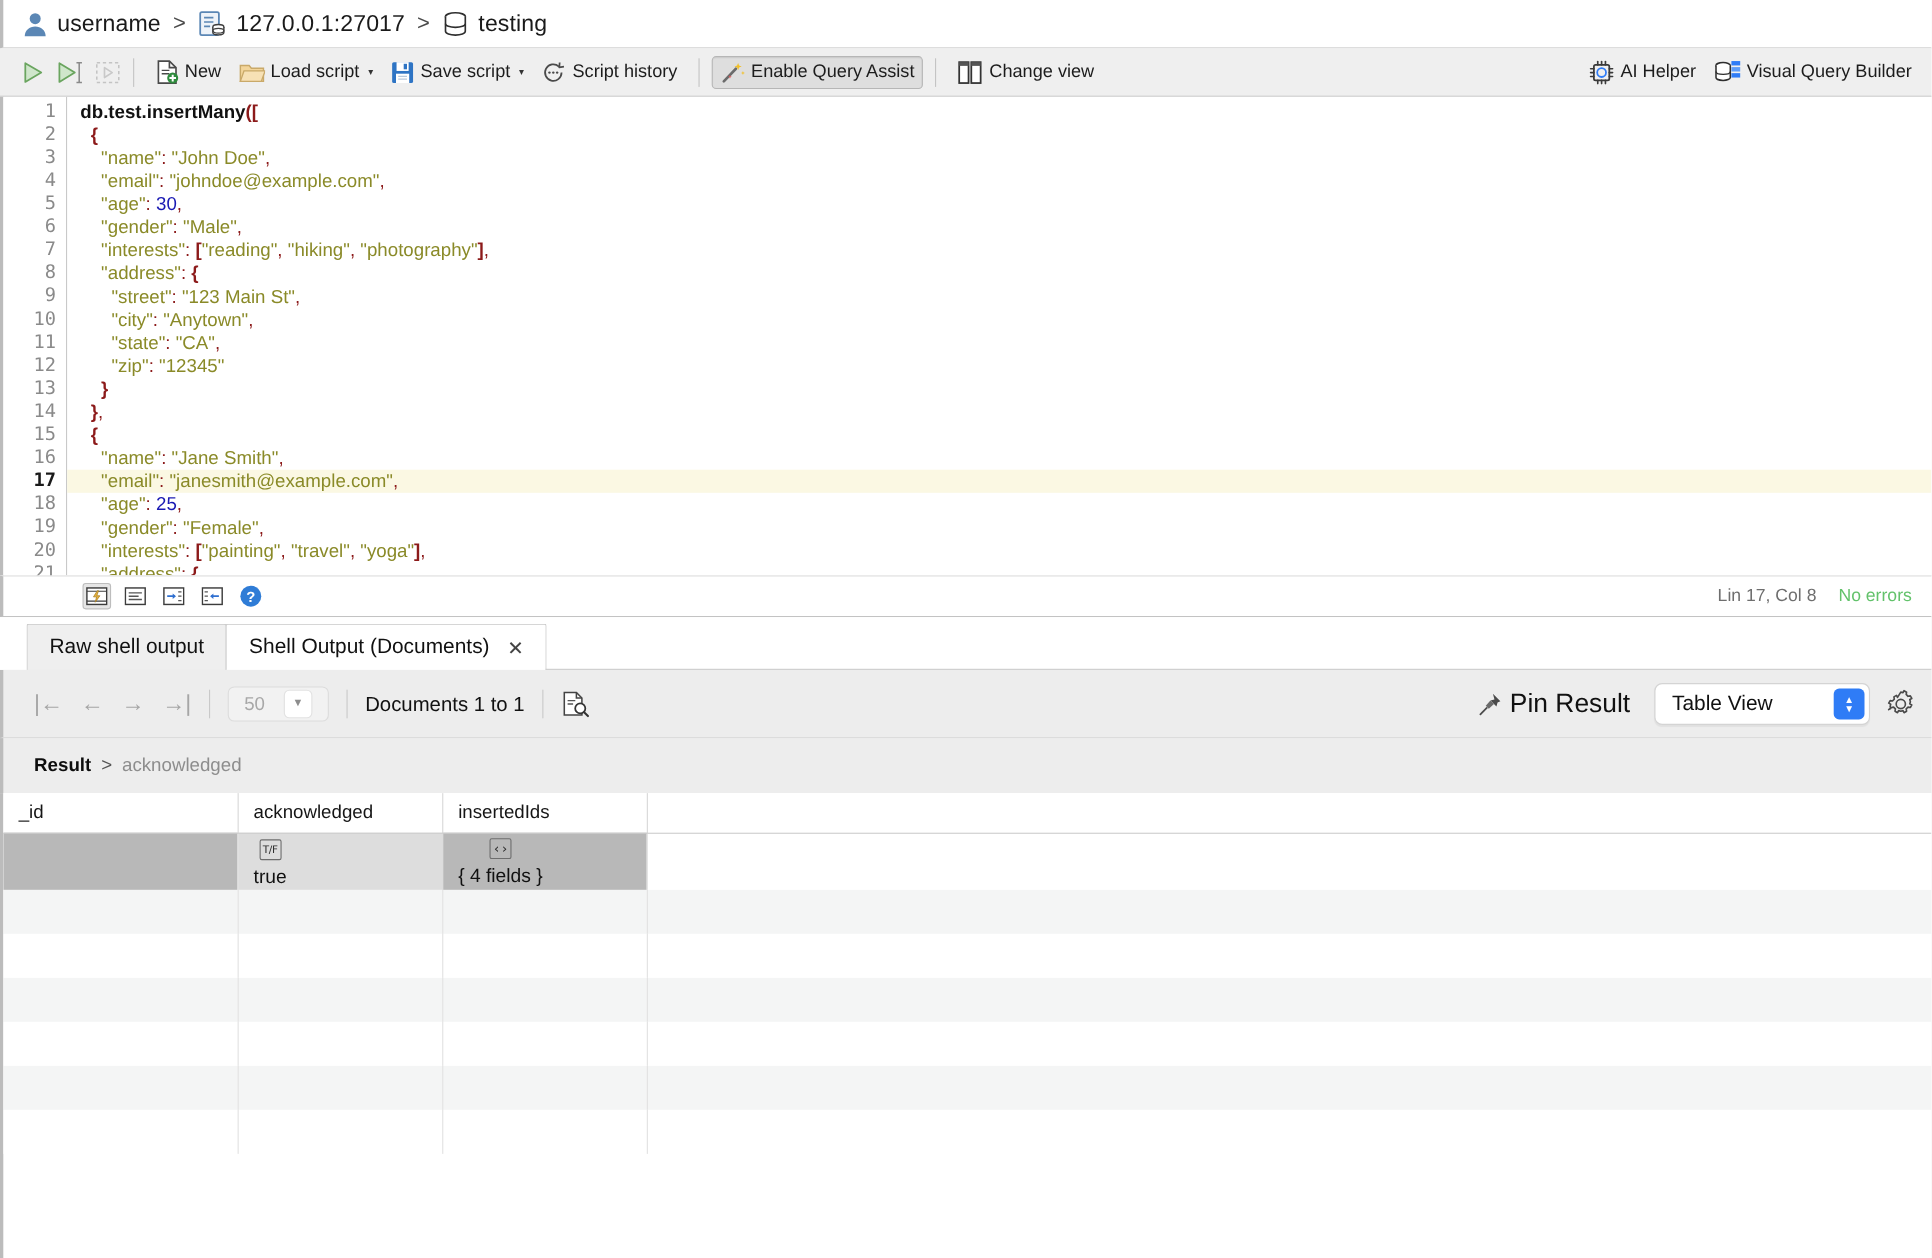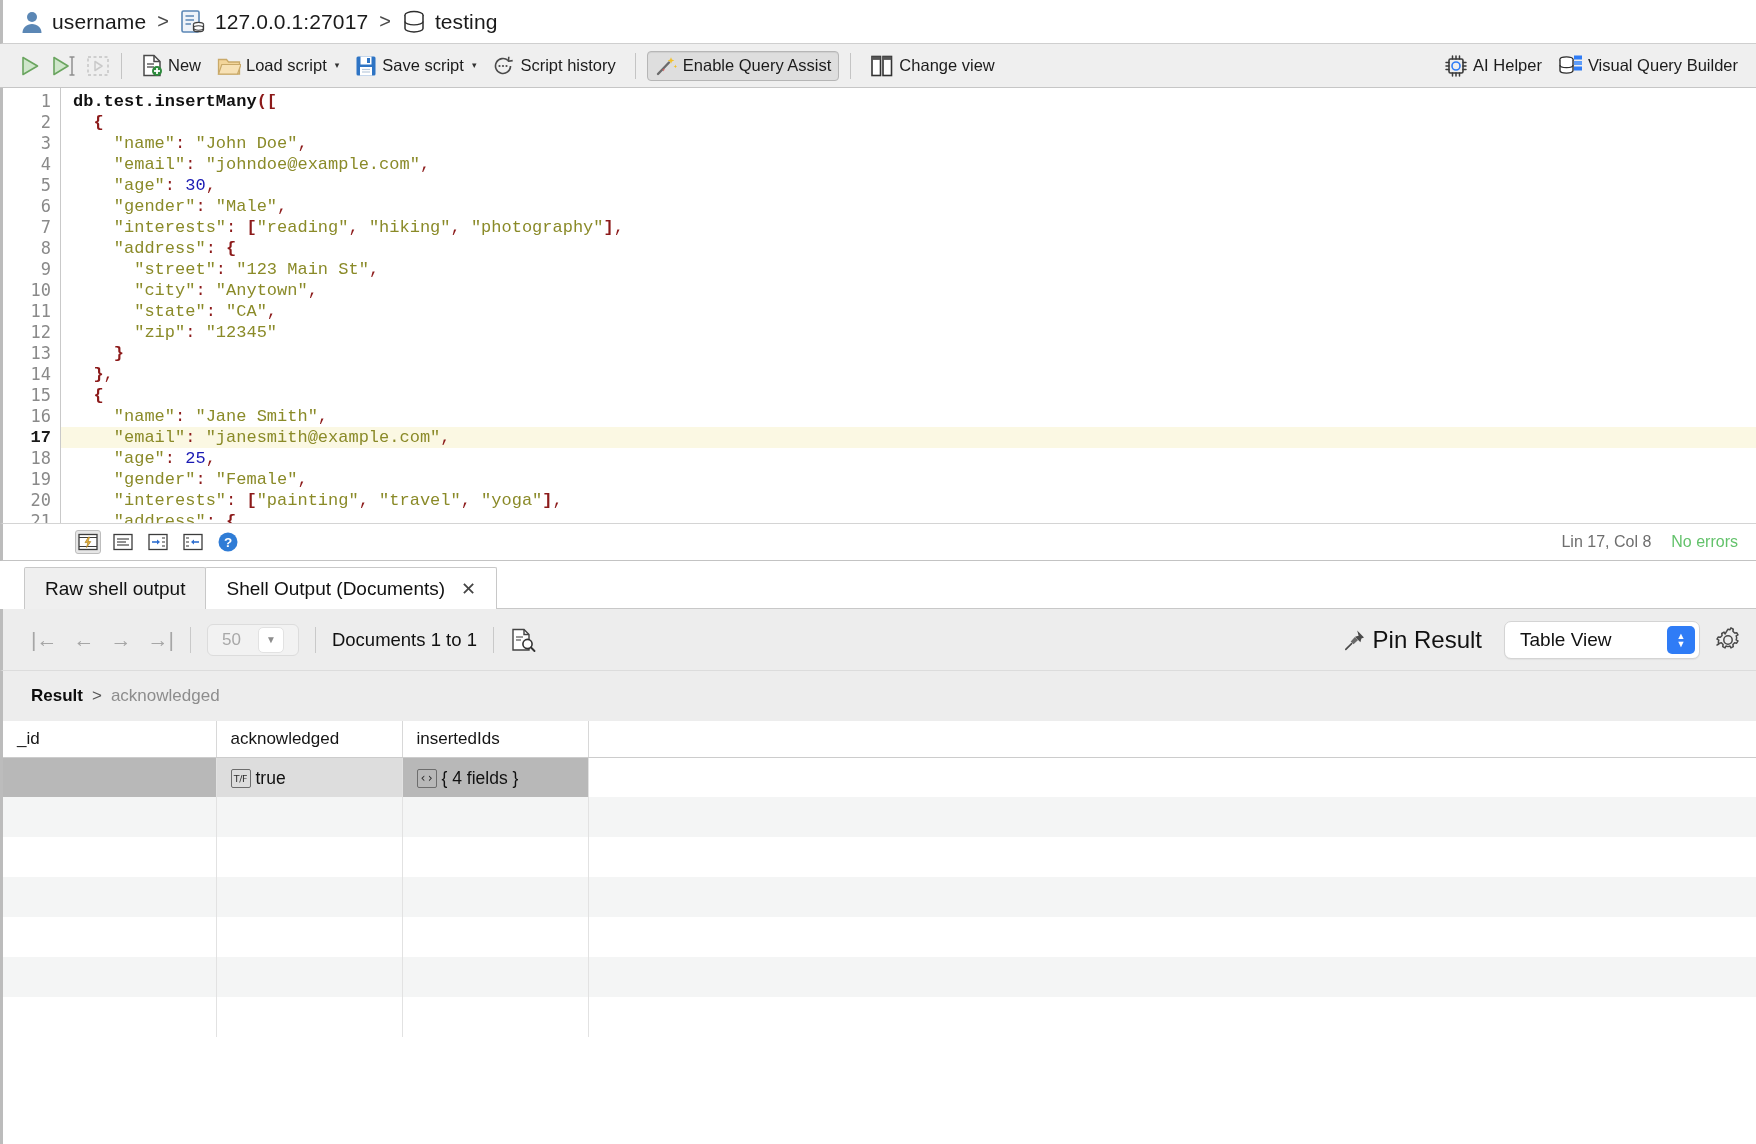--- a/index.html
+++ b/index.html
@@ -84,25 +84,25 @@
     background: #ffffff;
     border-right: 1px solid #c9c9c9;
     padding-top: 3px;
     text-align: right;
     font-family: "DejaVu Sans Mono", monospace;
     font-size: 17px;
     color: #8a8a8a;
     user-select: none;
   }
   .gutter .ln { height: 21px; line-height: 21px; padding-right: 9px; }
-  .gutter .ln.active { color: #1a1a1a; font-weight: bold; font-family: Liberation Mono, monospace; }
+  .gutter .ln.active { color: #1a1a1a; font-weight: bold; }
   .code {
     flex: 1 1 auto;
     padding-top: 3px;
-    font-family: Liberation Mono, monospace;
+    font-family: Liberation Sans, sans-serif;
     font-size: 17px;
     line-height: 21px;
     color: #111;
     white-space: pre;
     overflow: hidden;
     position: relative;
   }
   .code .cl { height: 21px; line-height: 21px; padding-left: 12px; }
   .code .cl.active { background: #fbf8e3; }
   .t-key  { color: #8a8a28; }
@@ -243,21 +243,21 @@
     border-right: 1px solid #e2e2e2;
     vertical-align: middle;
   }
   .tbl td:last-child { border-right: none; }
   tr.sel td.c-id { background: #b8b8b8; }
   tr.sel td.c-ack { background: #dddddd; }
   tr.sel td.c-ids { background: #b8b8b8; }
   tr.sel td.c-pad { background: #ffffff; }
   tr.empty.odd  td { background: #f4f5f5; }
   tr.empty.even td { background: #ffffff; }
-  .cell-inner { display: inline-flex; align-items: center; gap: 5px; }
+  .cell-inner { display: inline-flex; align-items: center; gap: 5px; flex-direction: column; }
   .type-box {
     display: inline-flex; align-items: center; justify-content: center;
     min-width: 20px; height: 19px; padding: 0 2px;
     border: 1px solid #6d6d6d; border-radius: 2px;
     font-family: "DejaVu Sans", sans-serif;
     font-size: 9.5px; color: #2b2b2b; background: transparent;
     letter-spacing: -.3px;
   }
   .type-box.brace { font-size: 12px; font-family: "DejaVu Sans Mono", monospace; }
   svg { display: block; }

